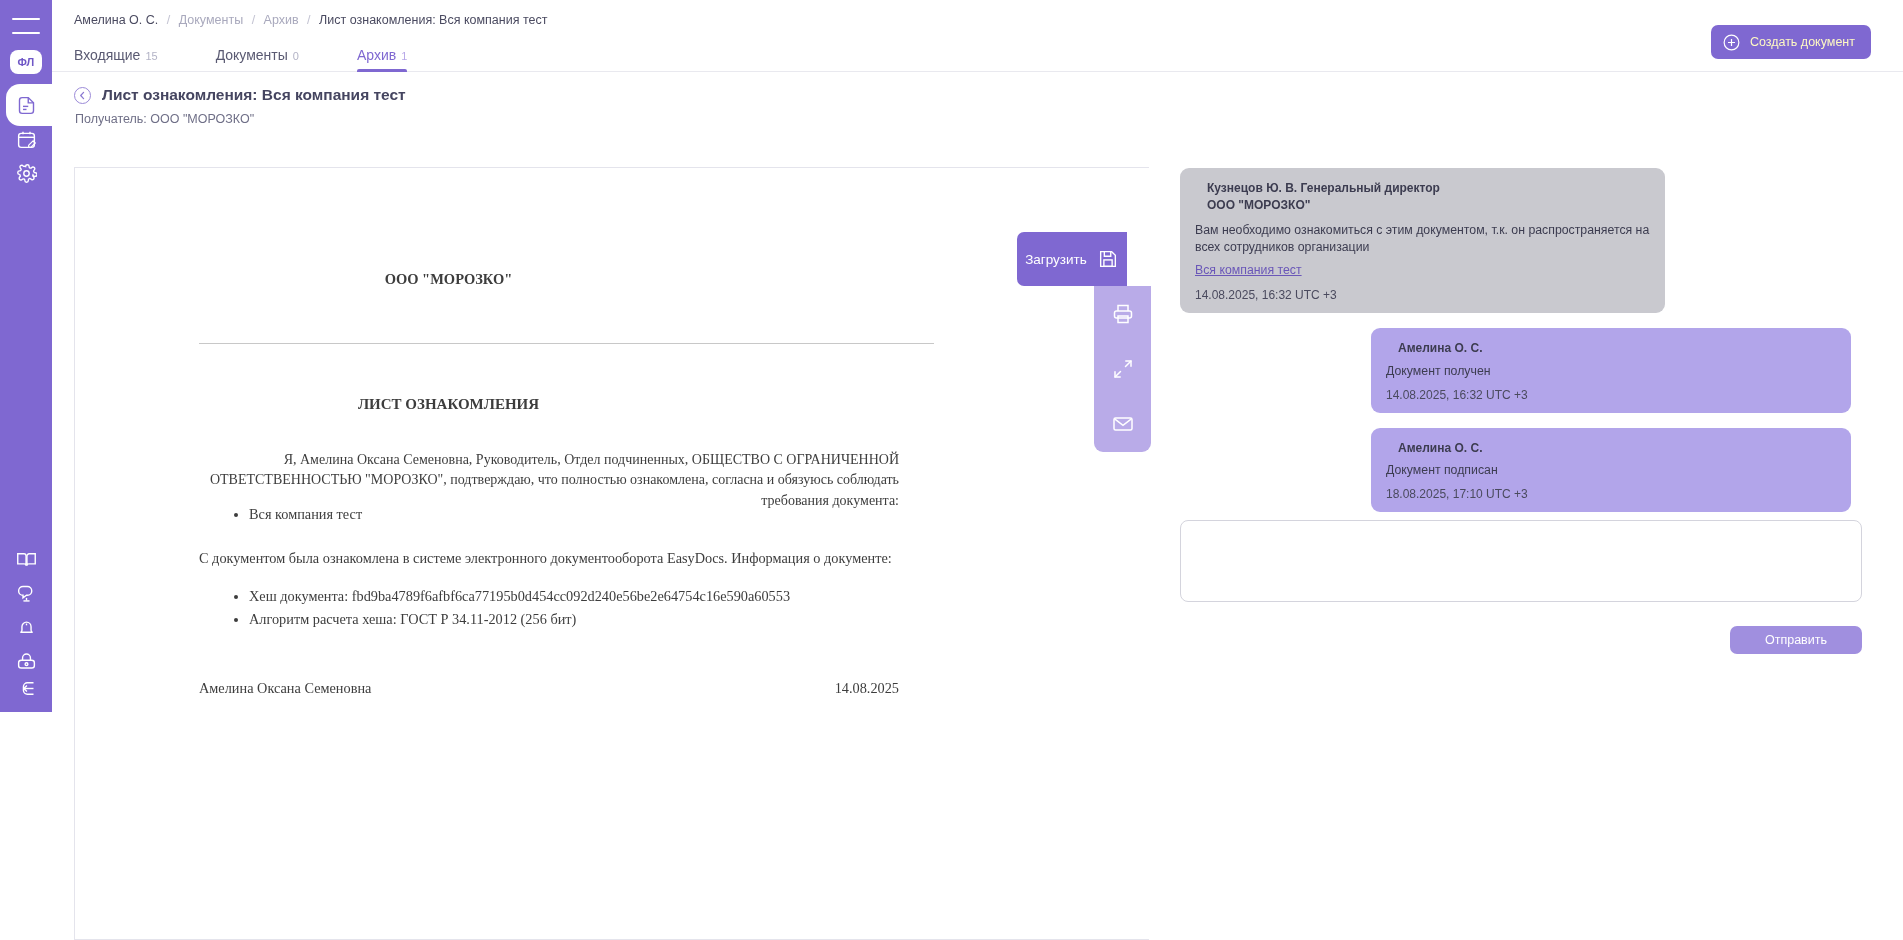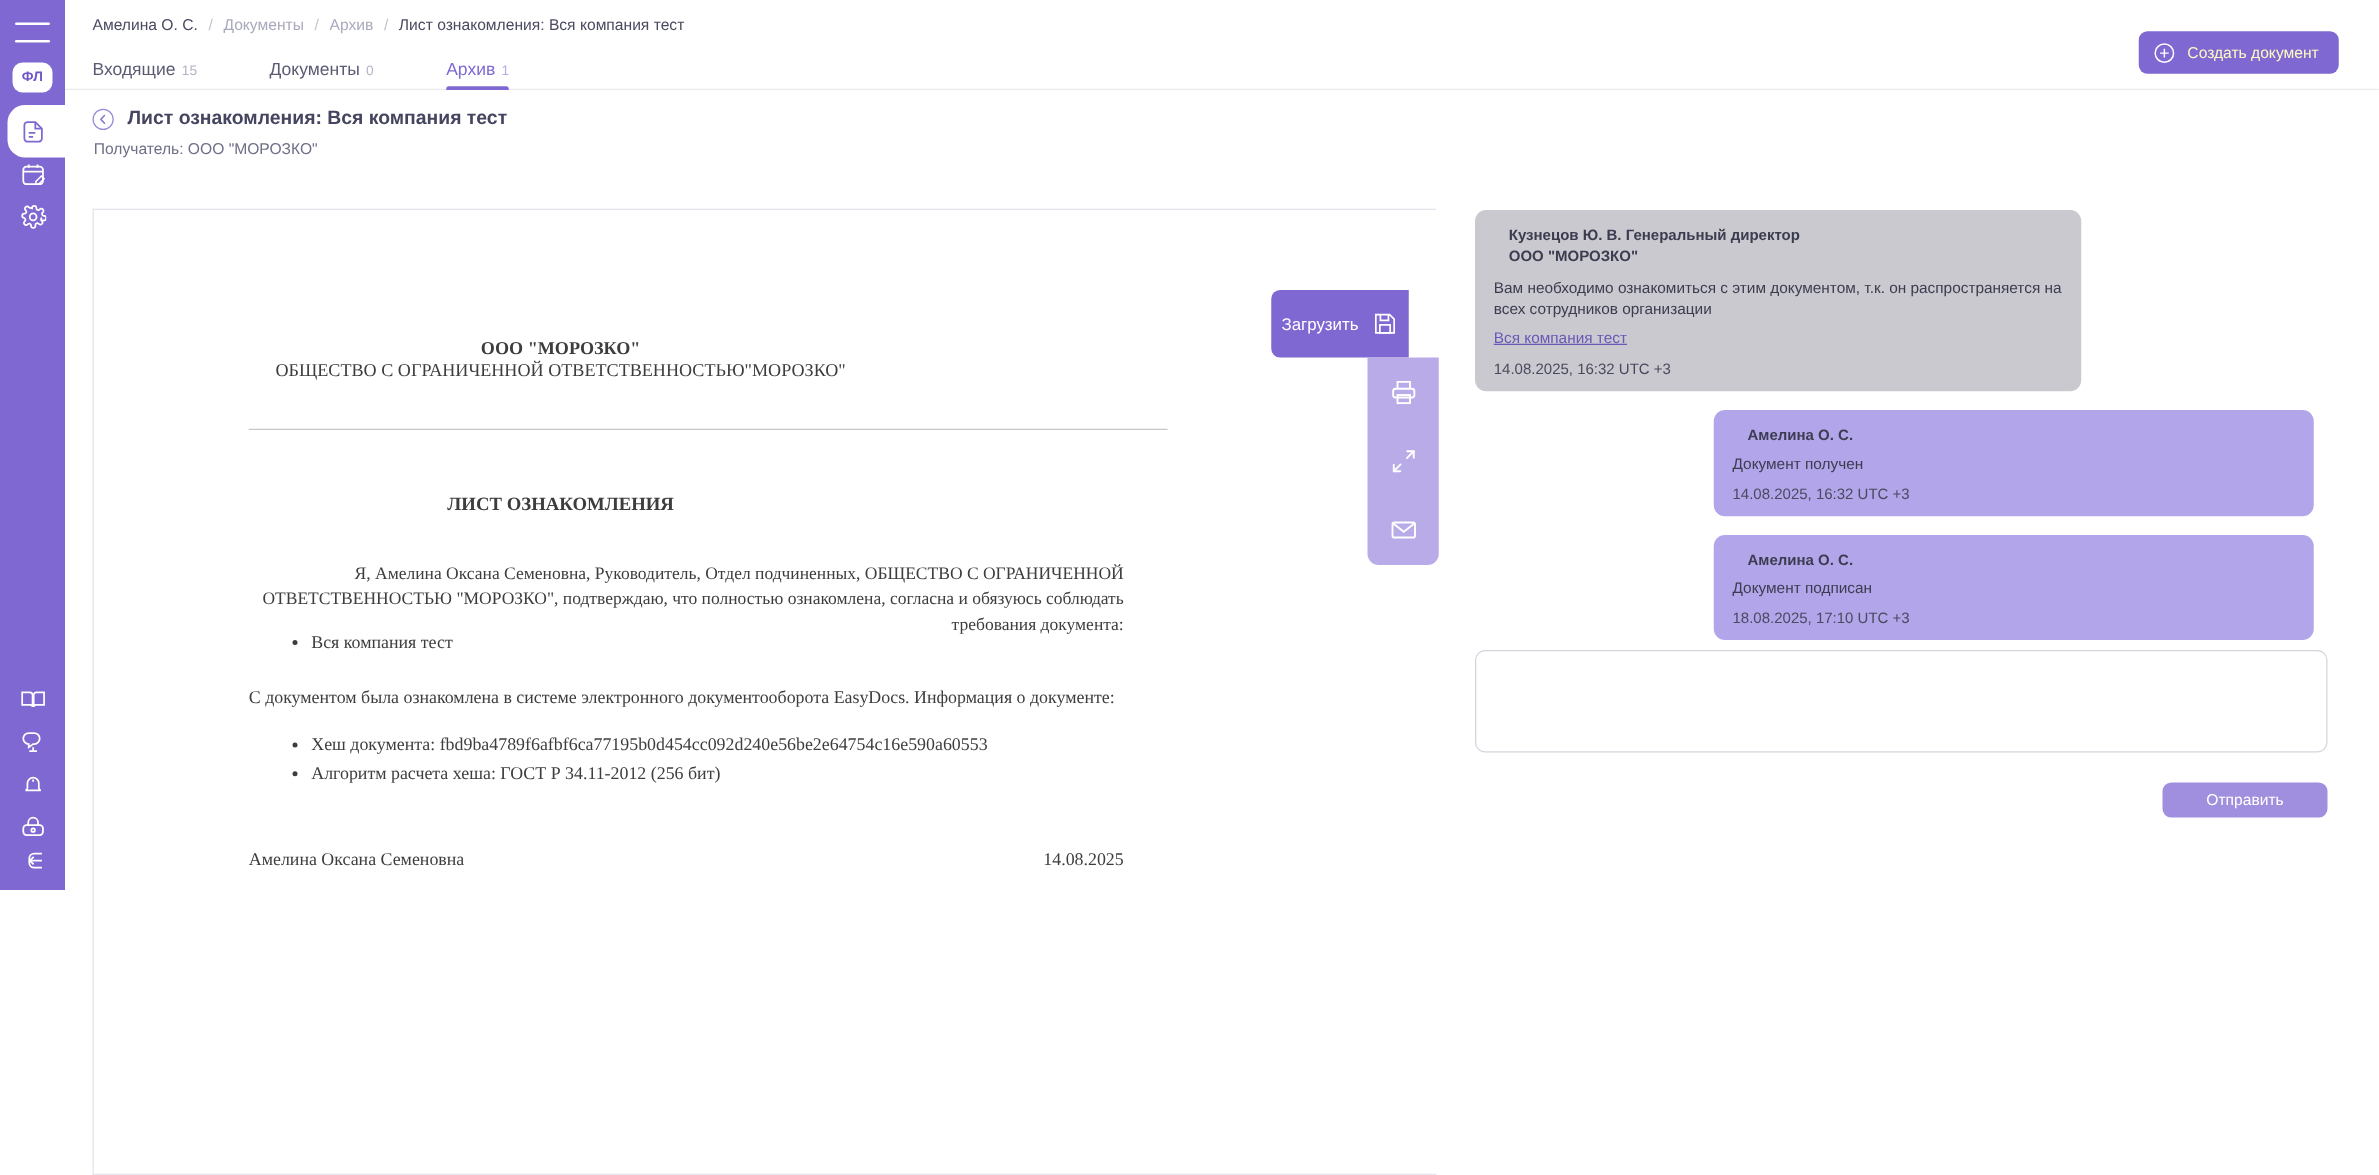--- a/index.html
+++ b/index.html
@@ -289,21 +289,20 @@
         </svg>
       </span>
       <span>Лист ознакомления: Вся компания тест</span>
     </div>
     <div id="doc-recipient">Получатель: ООО "МОРОЗКО"</div>
   </div>
 
   <div id="paper-wrap">
     <div id="paper">
       <div id="org-bold" class="doc-serif">ООО "МОРОЗКО"</div>
-      <div id="org-full" class="doc-serif">ОБЩЕСТВО С ОГРАНИЧЕННОЙ ОТВЕТСТВЕННОСТЬЮ"МОРОЗКО"</div>
       <div id="hr1"></div>
       <div id="sheet-title" class="doc-serif">ЛИСТ ОЗНАКОМЛЕНИЯ</div>
       <div id="body-para" class="doc-serif">Я, Амелина Оксана Семеновна, Руководитель, Отдел подчиненных, ОБЩЕСТВО С ОГРАНИЧЕННОЙ ОТВЕТСТВЕННОСТЬЮ "МОРОЗКО", подтверждаю, что полностью ознакомлена, согласна и обязуюсь соблюдать требования документа:</div>
       <ul id="bullets1" class="doc-serif">
         <li>Вся компания тест</li>
       </ul>
       <div id="para2" class="doc-serif">С документом была ознакомлена в системе электронного документооборота EasyDocs. Информация о документе:</div>
       <ul id="bullets2" class="doc-serif">
         <li>Хеш документа: fbd9ba4789f6afbf6ca77195b0d454cc092d240e56be2e64754c16e590a60553</li>
         <li>Алгоритм расчета хеша: ГОСТ Р 34.11-2012 (256 бит)</li>

